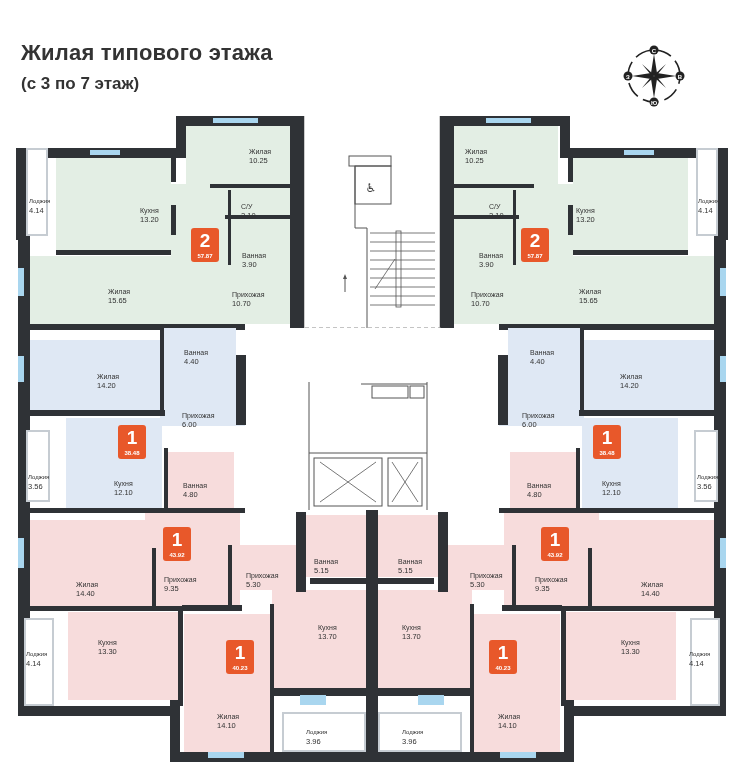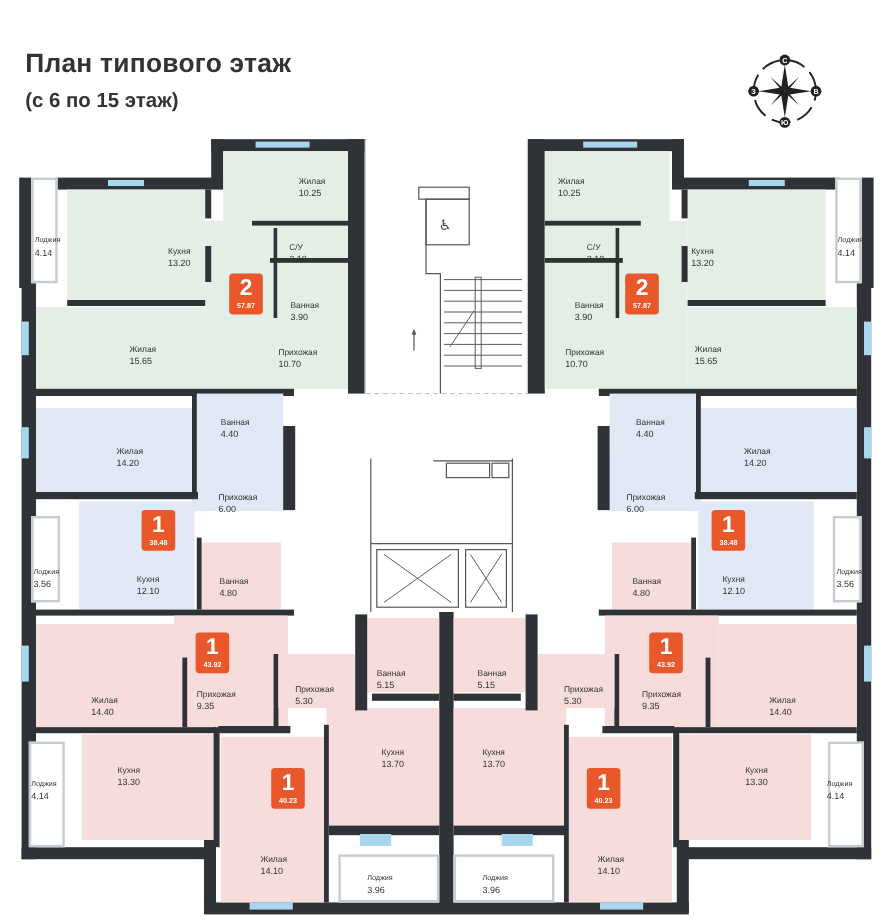--- a/index.html
+++ b/index.html
@@ -19,22 +19,22 @@
   .blue { background:#dfe8f4; }
   .pink { background:#f7dcdc; }
   .white { background:#ffffff; }
   .wall { position:absolute; background:#2f3236; }
   .win { position:absolute; background:#a9d6ef; }
   .logg { position:absolute; background:#ffffff; border:2px solid #c6ccd2; box-sizing:border-box; }
 </style>
 </head>
 <body>
 
-<div class="title">План типового этаж</div>
-<div class="subtitle">(с 6 по 15 этаж)</div>
+<div class="title">Жилая типового этажа</div>
+<div class="subtitle">(с 3 по 7 этаж)</div>
 
 <div class="compass">
   <svg width="64" height="76" viewBox="0 0 64 76">
     <circle cx="32" cy="38" r="26" fill="none" stroke="#222" stroke-width="1.6" stroke-dasharray="16 6" stroke-dashoffset="8"></circle>
     <polygon points="32,16 35,35 32,38 29,35" fill="#222"></polygon>
     <polygon points="32,60 35,41 32,38 29,41" fill="#222"></polygon>
     <polygon points="10,38 29,35 32,38 29,41" fill="#222"></polygon>
     <polygon points="54,38 35,35 32,38 35,41" fill="#222"></polygon>
     <polygon points="20,26 31,36 32,38 29,37" fill="#222"></polygon>
     <polygon points="44,26 33,36 32,38 35,37" fill="#222"></polygon>

